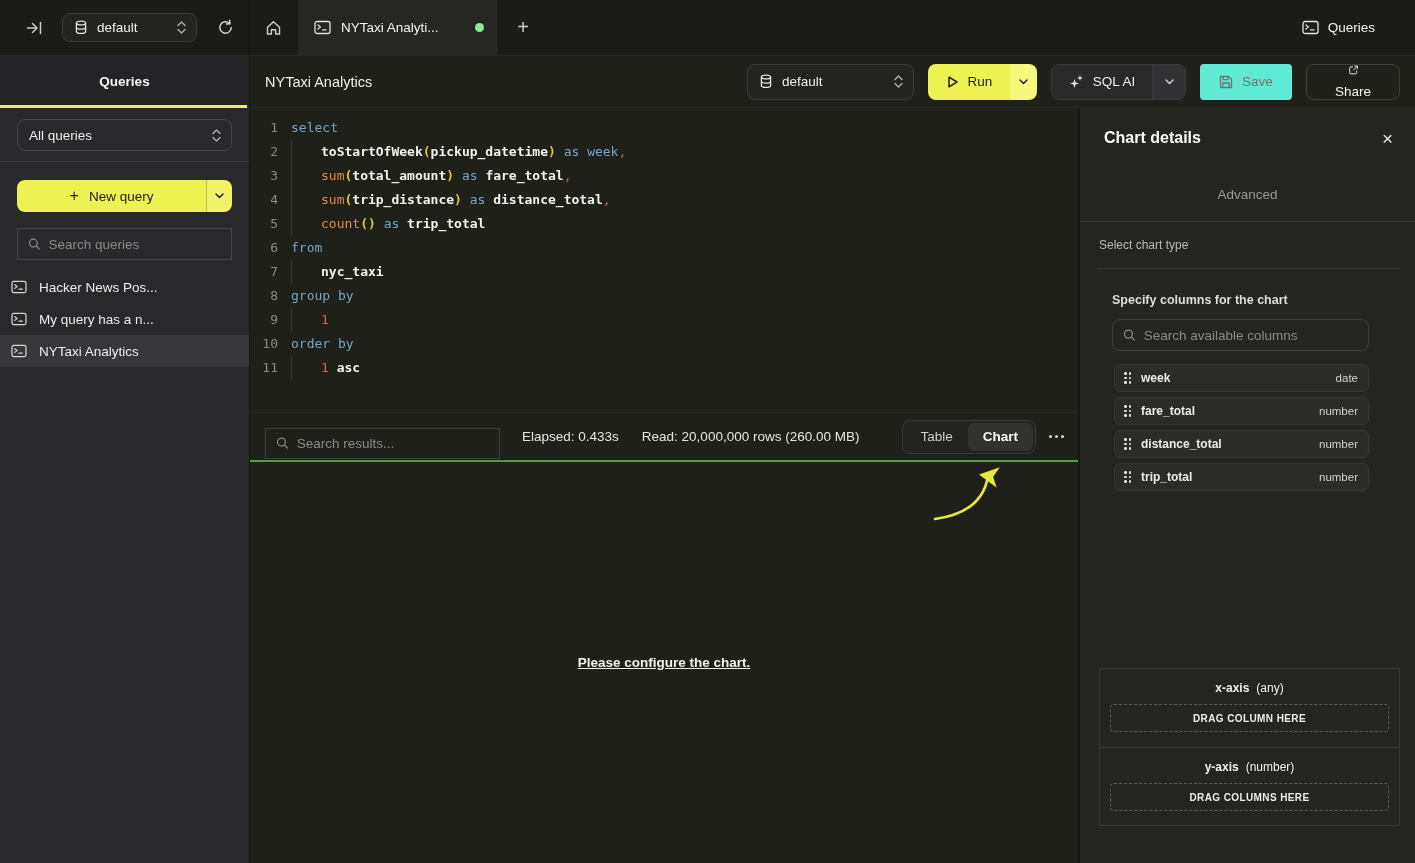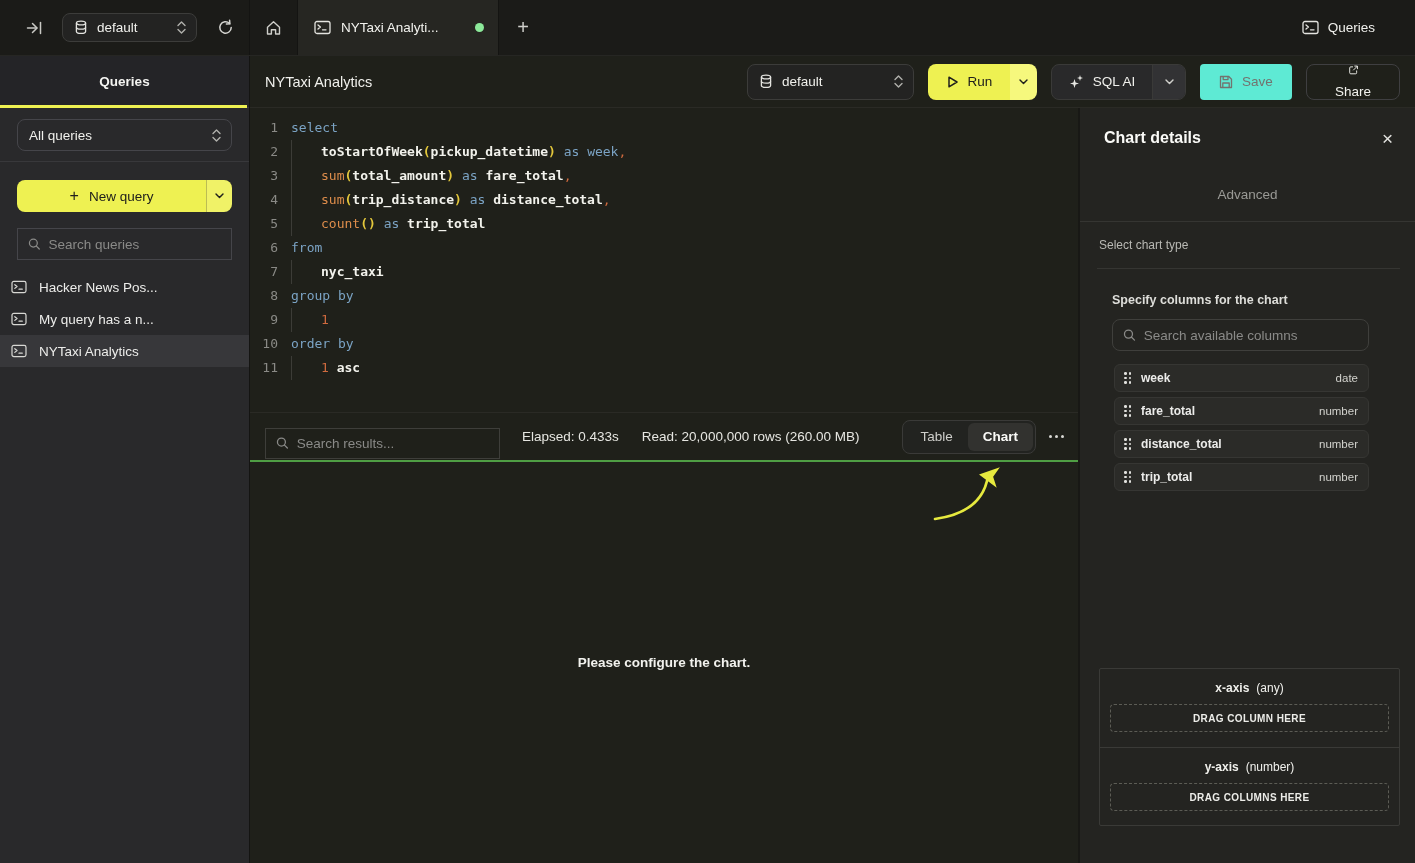--- a/index.html
+++ b/index.html
@@ -94,21 +94,21 @@
   .view-toggle{ margin-left:auto; height:34px; border:1px solid #3a3a38; border-radius:8px; background:#222320;
     display:flex; align-items:center; padding:2px; }
   .view-seg{ height:28px; display:flex; align-items:center; justify-content:center; padding:0 15px;
     color:#cfcfcb; font-size:13.5px; border-radius:6px; cursor:pointer;}
   .view-seg.active{ background:#32322f; color:#fafaf7; font-weight:700; }
   .dots-menu{ margin-left:11px; display:flex; gap:3px; cursor:pointer; padding:6px 2px;}
   .dots-menu i{ width:3px; height:3px; border-radius:50%; background:#d8d8d4; }
 
   
   .chart-area{ position:absolute; left:250px; top:462px; width:828px; height:401px; background:#1f201a;
-    display:flex; align-items:center; justify-content:center; }
+    display:flex; align-items:center; justify-content:center;text-decoration:underline; }
   .chart-empty{ font-weight:700; font-size:13.5px; color:#f2f2ee; }
   .arrow-svg{ position:absolute; left:678px; top:2px; }
 
   
   .panel{ position:absolute; left:1078px; top:108px; width:337px; height:755px; background:#242421; border-left:2px solid #181815;}
   .panel-head{ height:60px; display:flex; align-items:center; padding:0 22px 0 24px; }
   .panel-title{ font-size:16px; font-weight:700; color:#fafaf7; }
   .panel-close{ margin-left:auto; font-size:19px; color:#e4e4e0; cursor:pointer; line-height:1; }
   .panel-tabs{ height:54px; display:flex; border-bottom:1px solid #353532; }
   .panel-tab{ flex:1; display:flex; align-items:center; justify-content:center; color:#9a9a96; font-size:13.5px; cursor:pointer; position:relative;}

